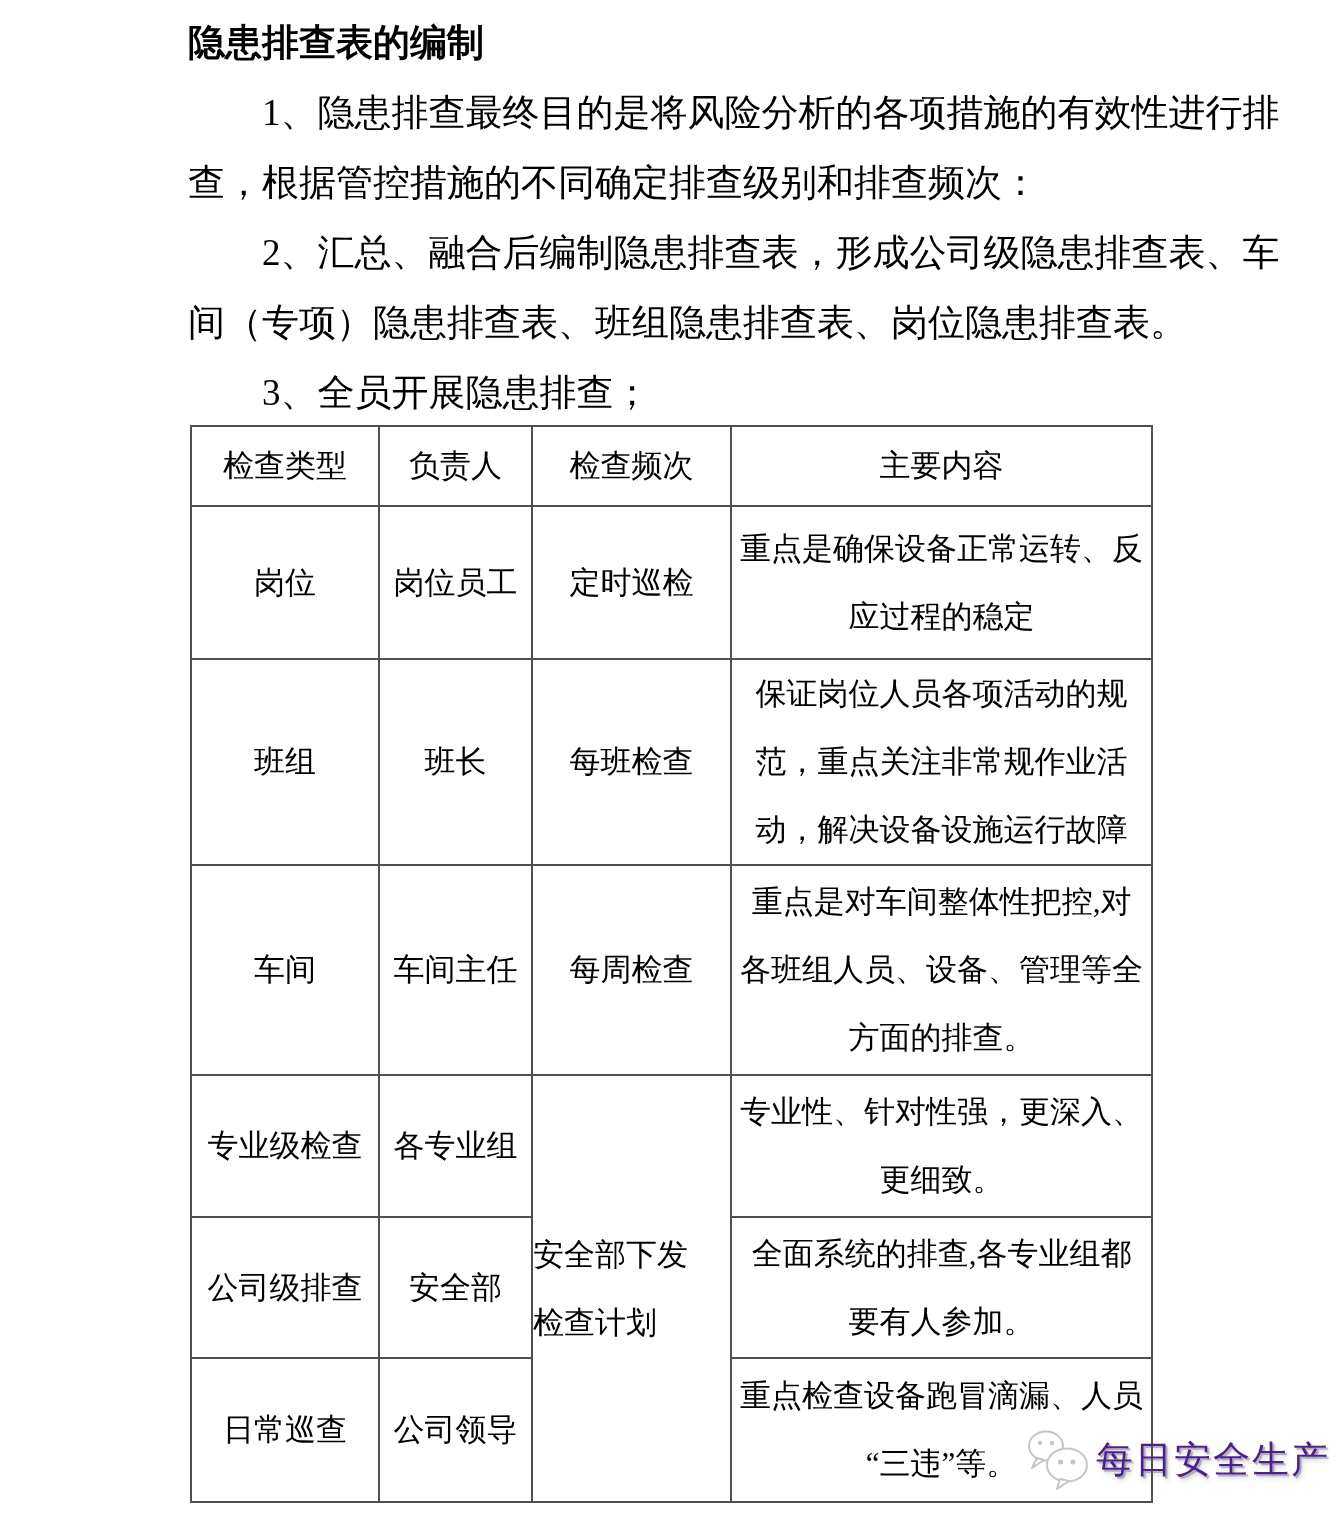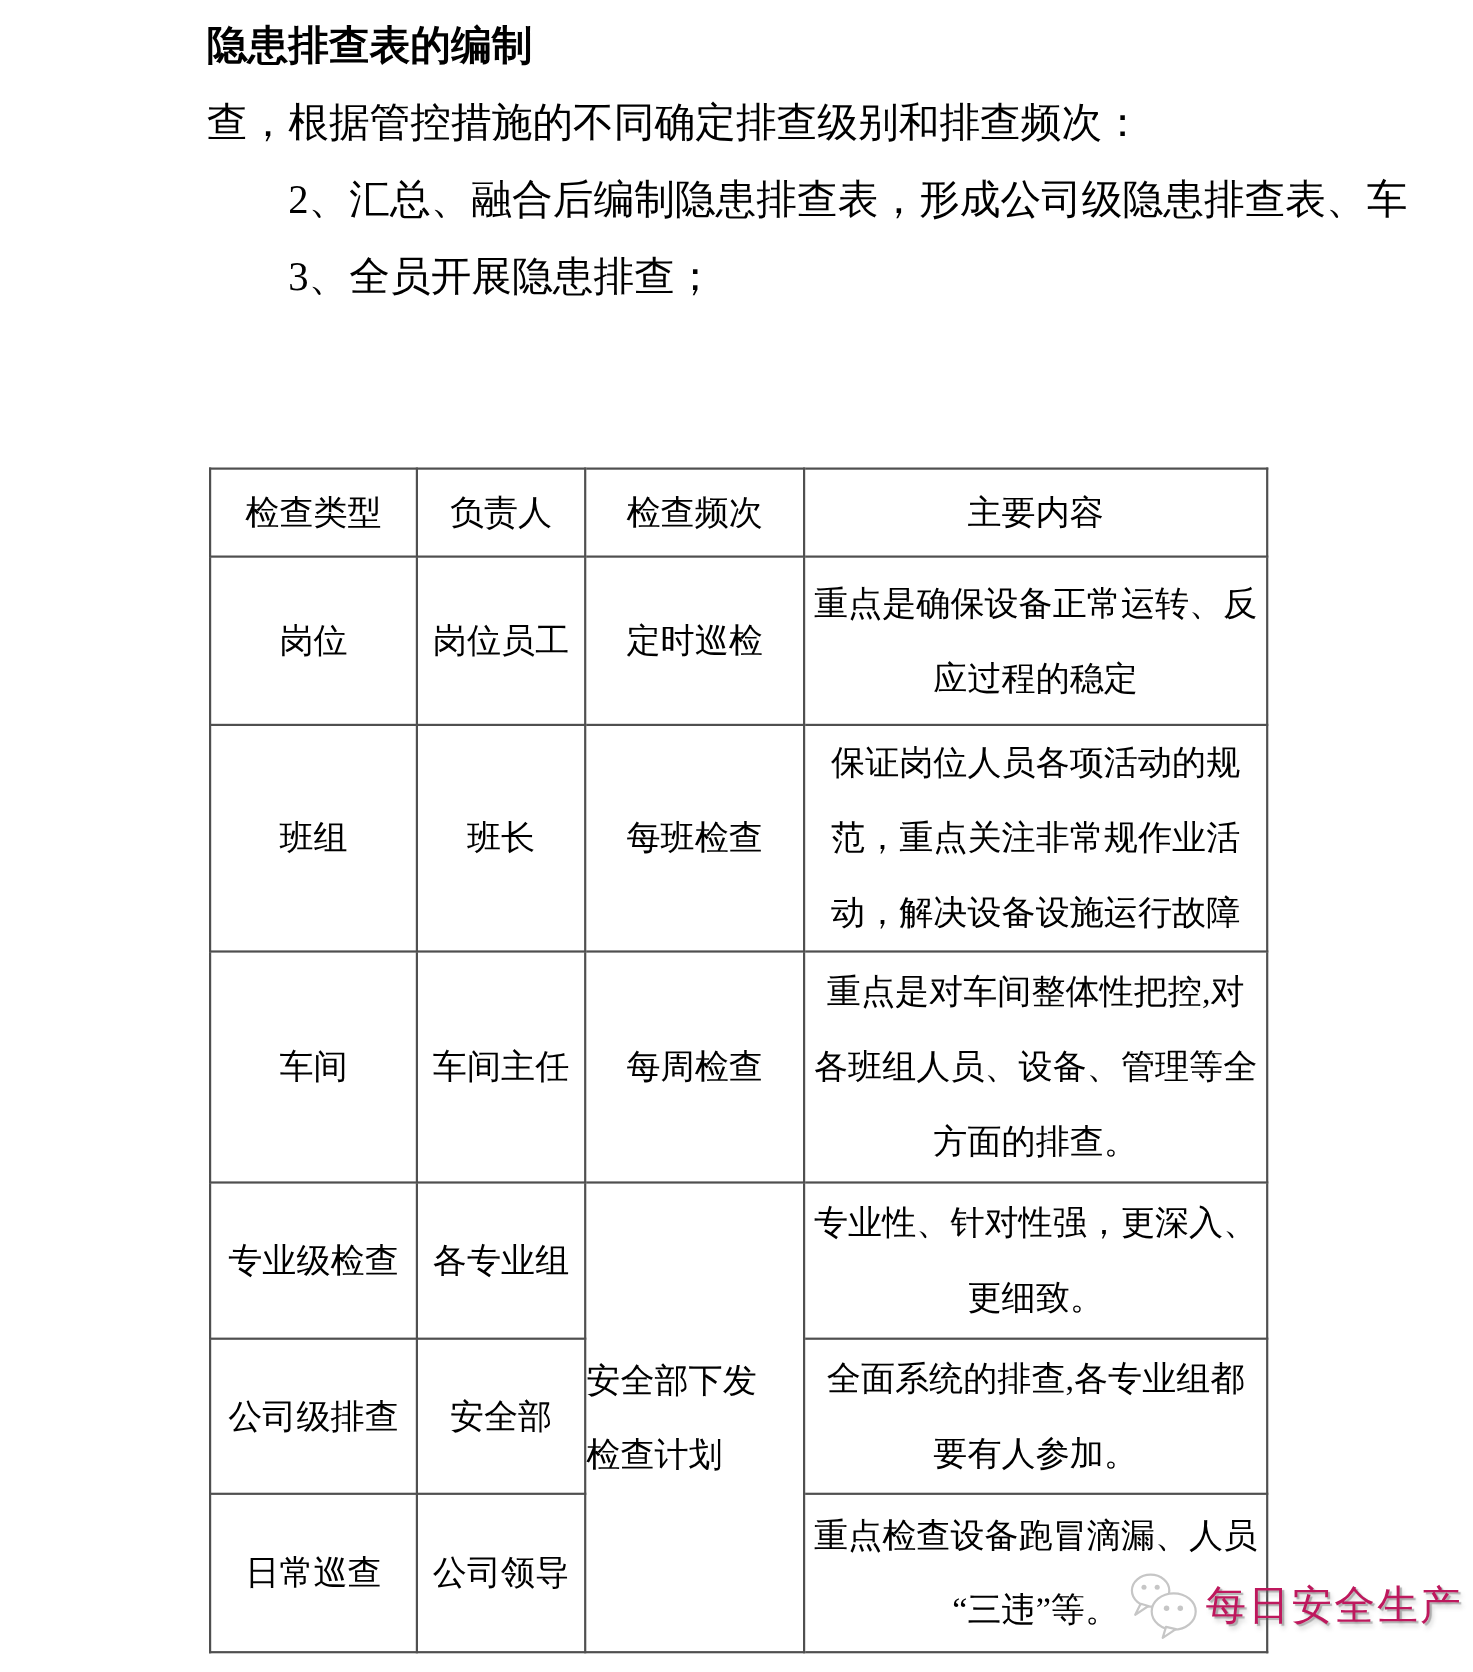--- a/index.html
+++ b/index.html
@@ -27,33 +27,35 @@
   .content-cell { text-align:left; padding-left:12px; padding-right:6px;margin-left:41px; }
   .tl { line-height:68px; white-space:nowrap; }
   .freq-merged .tl { text-align:left; }
   
   .watermark {
     position:absolute; left:1026px; top:1420px; height:80px;
     display:flex; align-items:center; z-index:5;
   }
   .wm-icon { margin-right:6px; flex:0 0 auto; }
   .wm-text {
-    font-size:37px; letter-spacing:2px; white-space:nowrap; color:#be185d;
+    font-size:37px; letter-spacing:2px; white-space:nowrap; color:#4c1d95;
     text-shadow:2px 2px 1px rgba(90,90,90,0.45), 3px 4px 4px rgba(120,120,120,0.30);
   }
 </style>
 </head>
 <body>
 
 <div class="page">
 
   <div class="doc">
     <div class="line title">隐患排查表的编制</div>
+    <div class="line indent">1、隐患排查最终目的是将风险分析的各项措施的有效性进行排</div>
     <div class="line">查，根据管控措施的不同确定排查级别和排查频次：</div>
     <div class="line indent">2、汇总、融合后编制隐患排查表，形成公司级隐患排查表、车</div>
+    <div class="line">间（专项）隐患排查表、班组隐患排查表、岗位隐患排查表。</div>
     <div class="line indent">3、全员开展隐患排查；</div>
   </div>
 
   <table class="doc-table">
     <colgroup>
       <col style="width:188px">
         <col style="width:153px">
         <col style="width:199px">
         <col style="width:421px">
     </colgroup>

